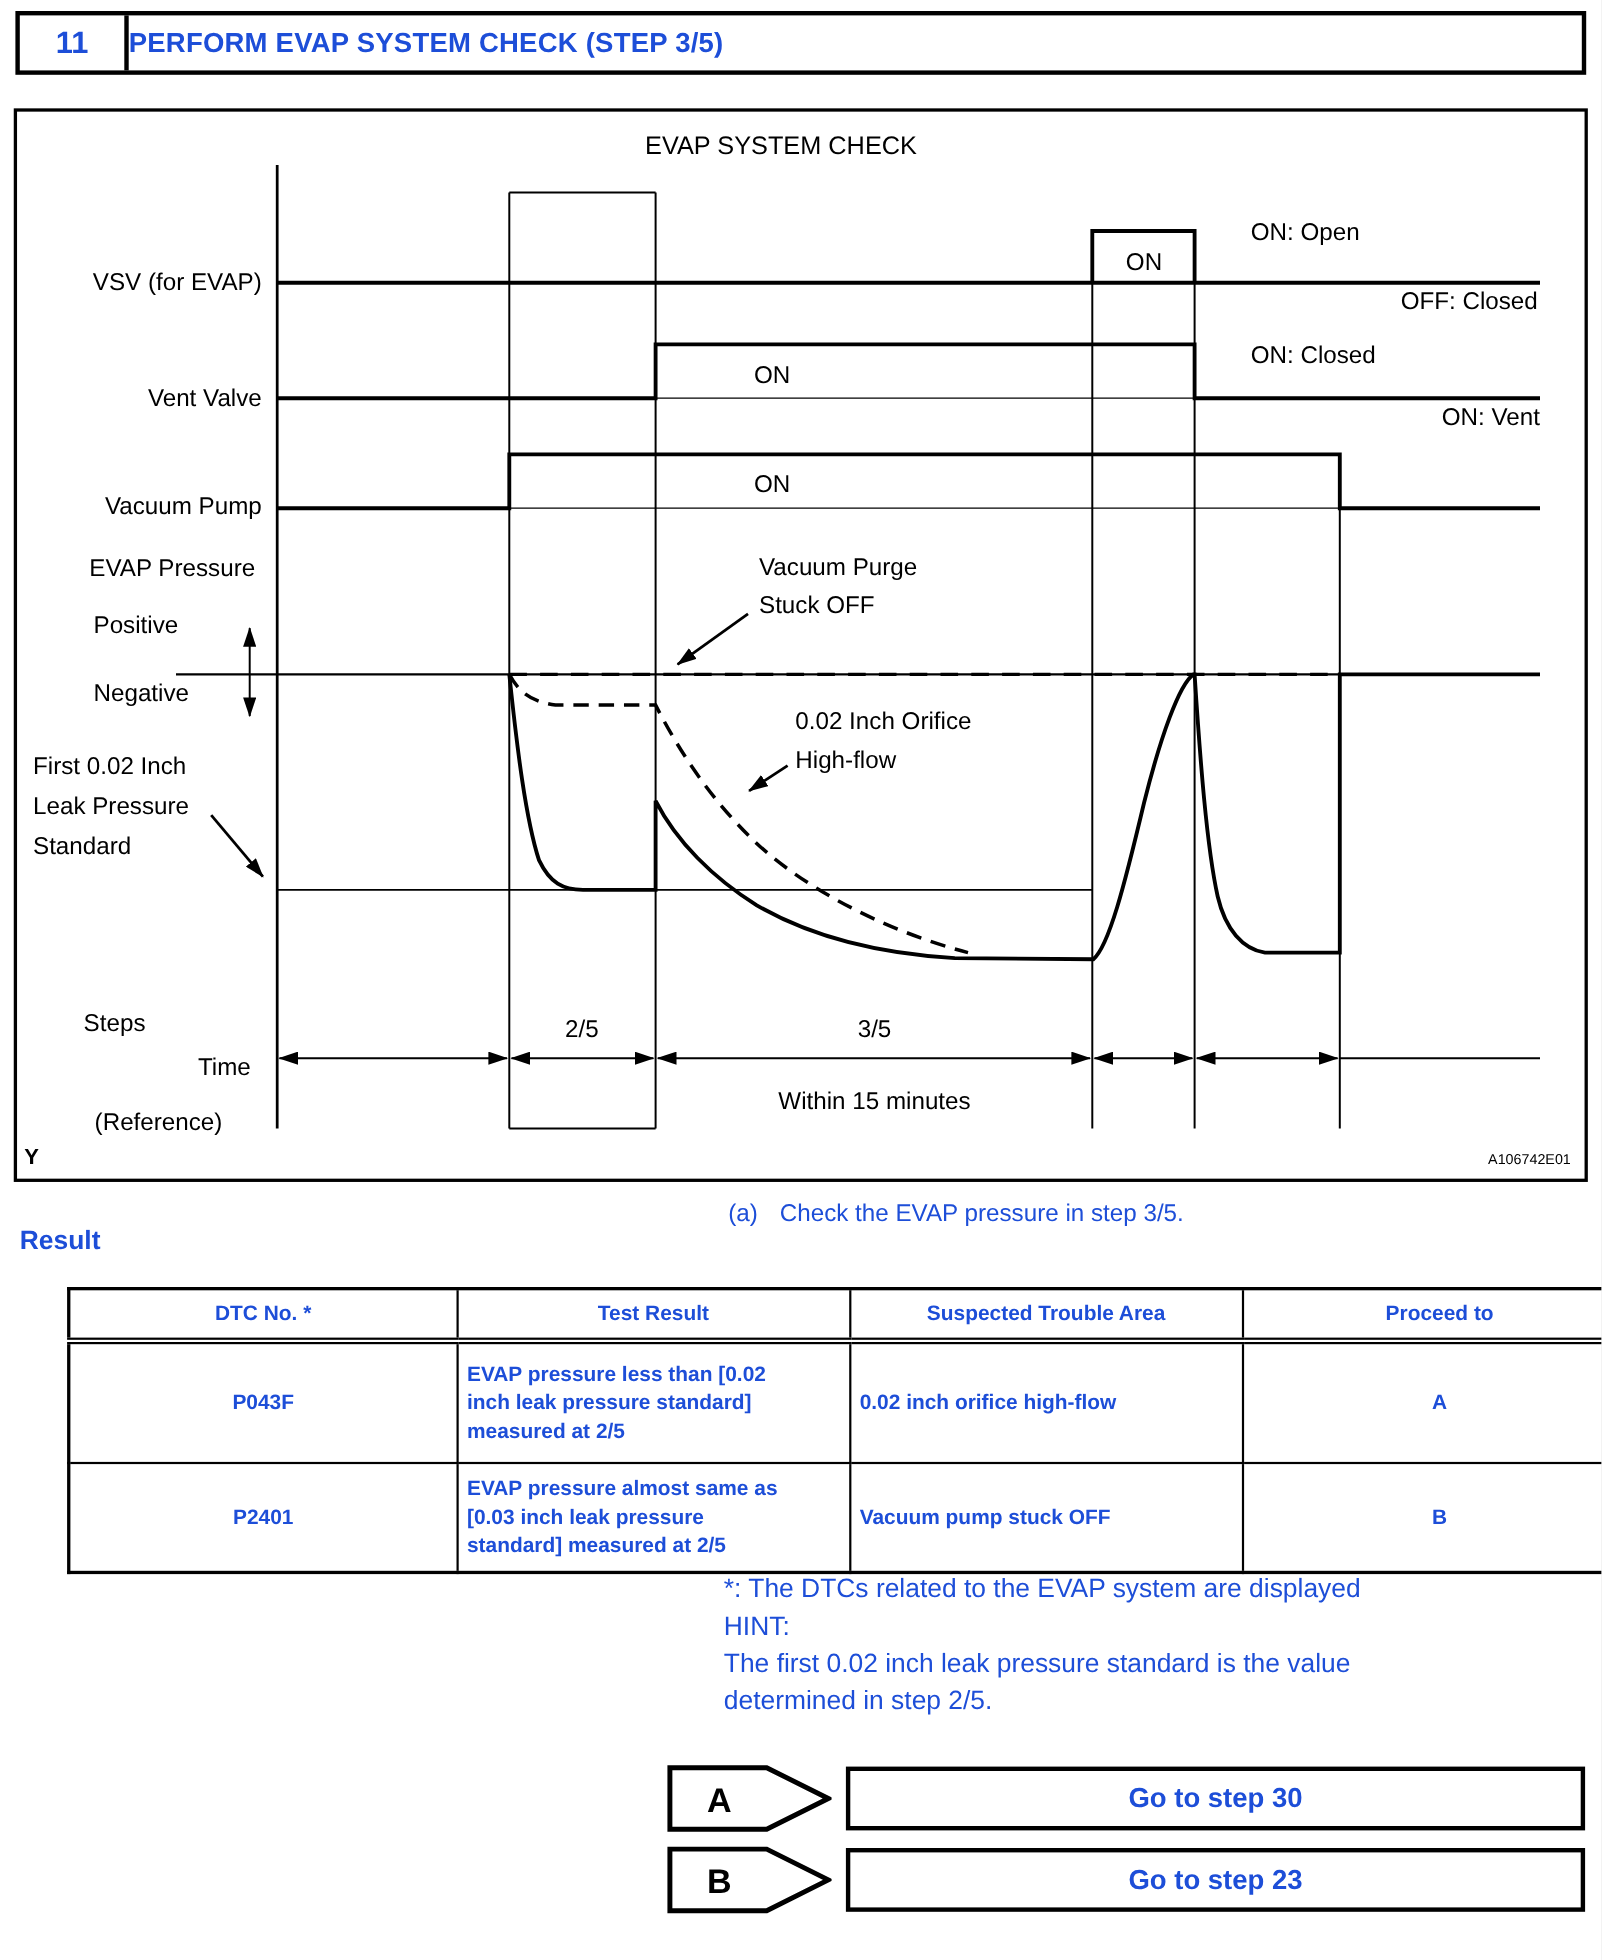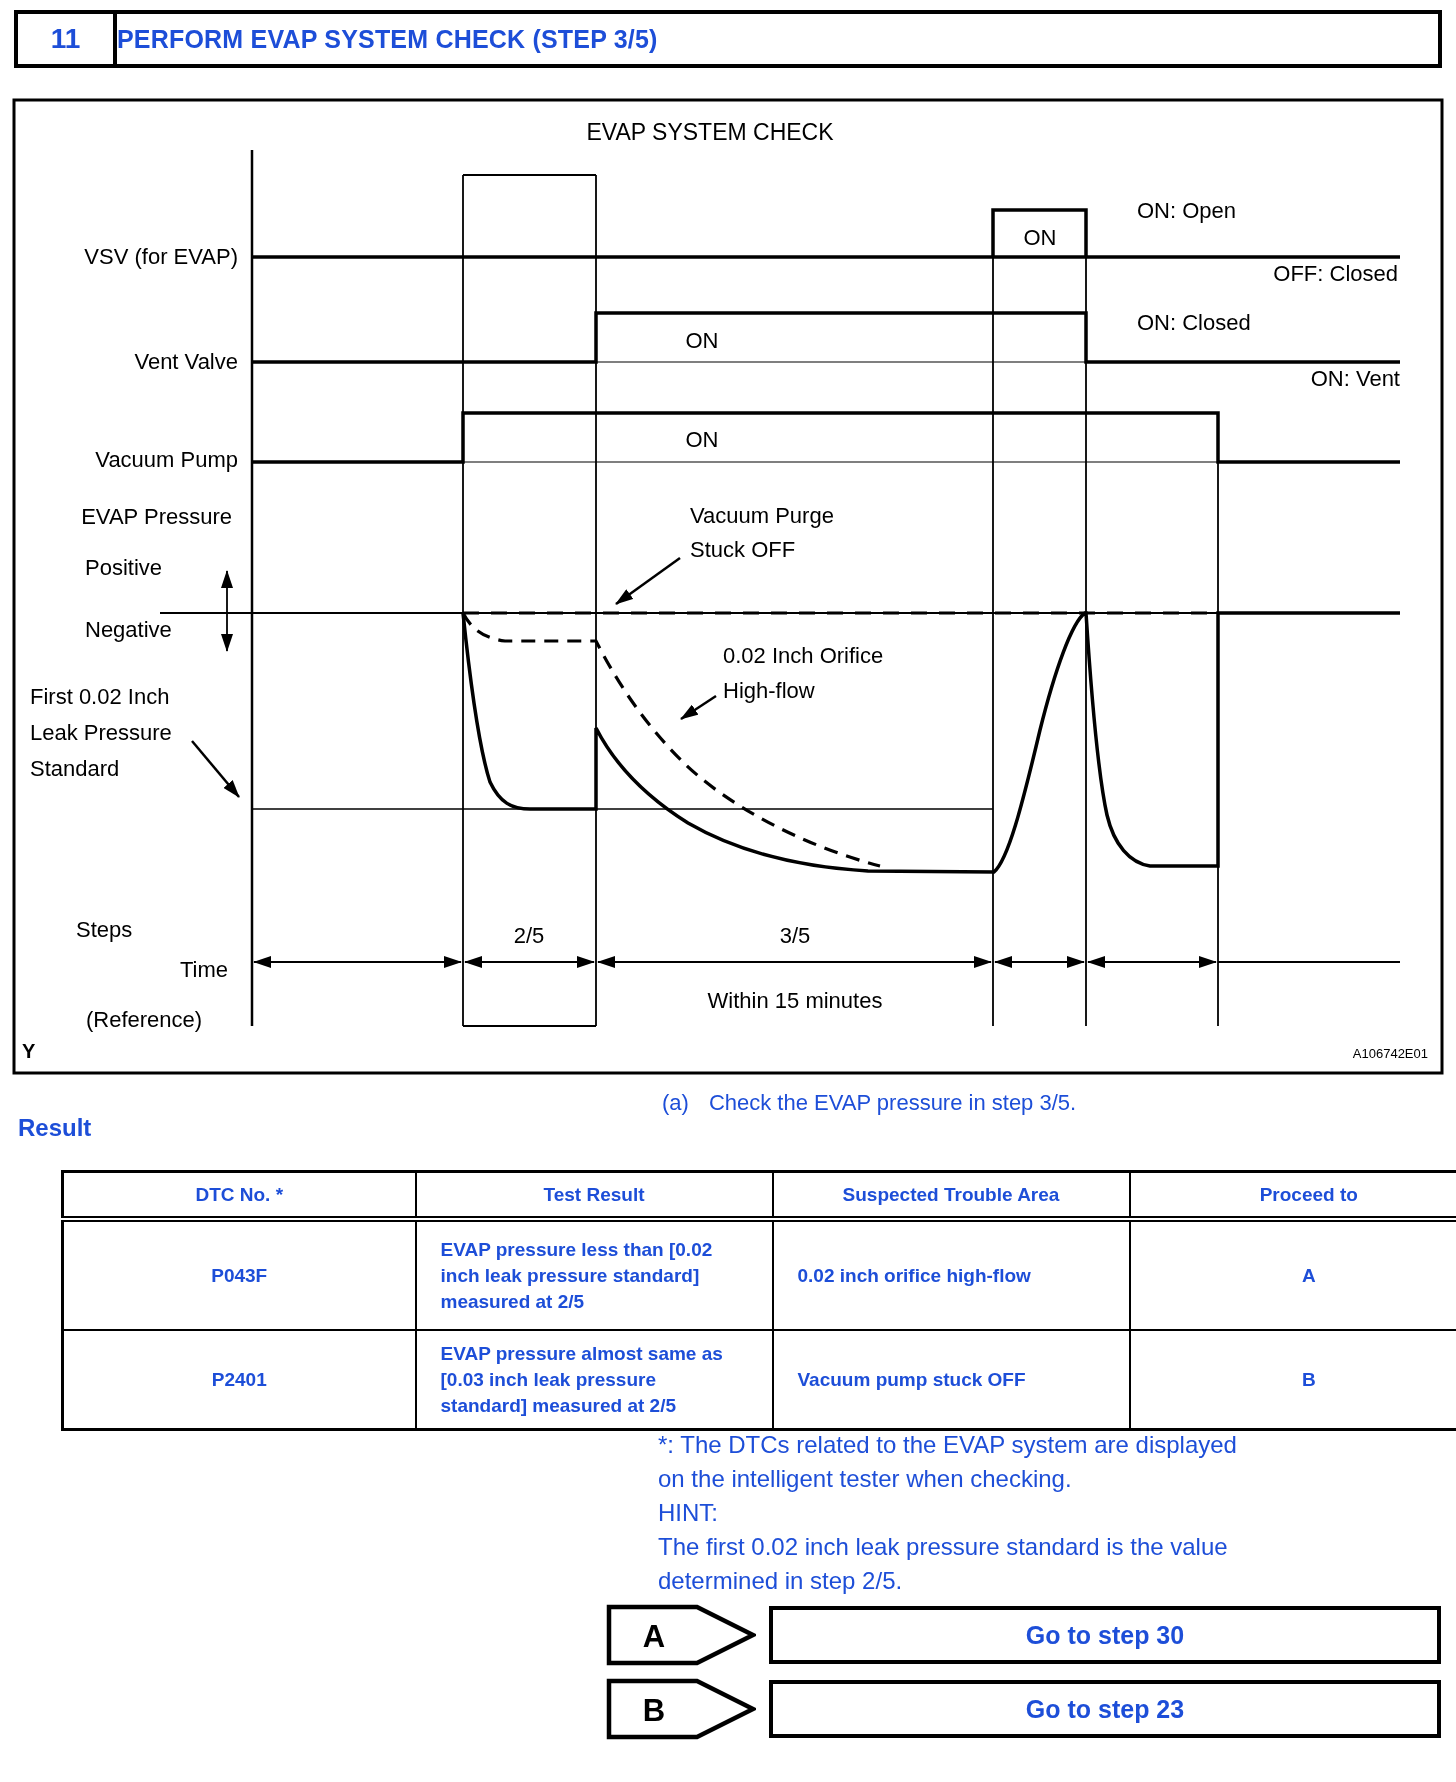--- a/index.html
+++ b/index.html
@@ -33,21 +33,21 @@
   table.result{position:absolute;left:17px;top:1170px;width:1426px;
                border-collapse:collapse;table-layout:fixed;margin-left:44px;}
   table.result col.c1{width:353px}
   table.result col.c2{width:357px}
   table.result col.c3{width:357px}
   table.result col.c4{width:359px}
   table.result th,table.result td{border:2px solid #000;font-weight:bold;
                font-size:19px;vertical-align:middle;}
   table.result{border:3px solid #000;}
   table.result th{height:41px;text-align:center;border-bottom:6px double #000;}
-  table.result td{padding:6px 24px;}
+  table.result td{padding:6px 8px;}
   td.center{text-align:center;}
   td.lines span{display:block;line-height:26px;}
   tr.r1 td{height:95px;}
   tr.r2 td{height:85px;}
 
   
   .notes{position:absolute;left:658px;top:1428px;font-size:24px;line-height:34px;}
 
   
   .action-row{position:absolute;left:606px;display:flex;align-items:center;}
@@ -207,21 +207,20 @@
           <span>standard] measured at 2/5</span>
         </td>
         <td>Vacuum pump stuck OFF</td>
         <td class="center">B</td>
       </tr>
     </tbody>
   </table>
 
   <div class="notes">
     <div>*: The DTCs related to the EVAP system are displayed</div>
-    <div>on the intelligent tester when checking.</div>
     <div>HINT:</div>
     <div>The first 0.02 inch leak pressure standard is the value</div>
     <div>determined in step 2/5.</div>
   </div>
 
   <div class="action-row rowA">
     <svg width="150" height="62" viewBox="0 0 150 62">
       <polygon points="3,3 91,3 147,31 91,59 3,59" fill="#fff" stroke="#000" stroke-width="4.5"></polygon>
       <text x="48" y="43" text-anchor="middle">A</text>
     </svg>

